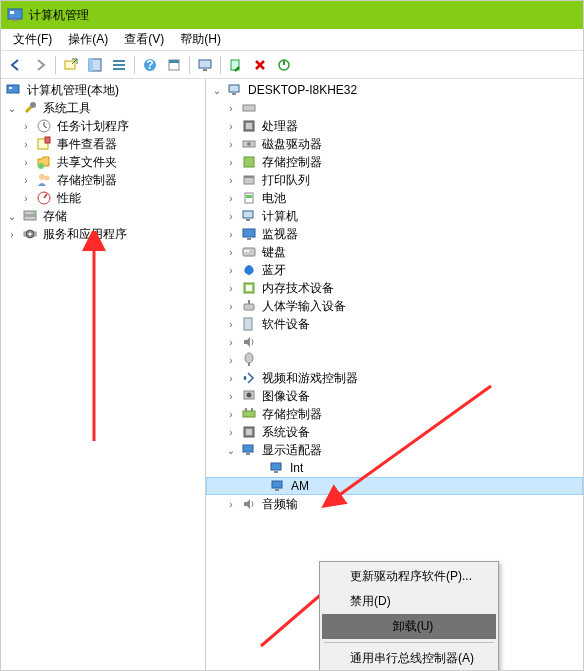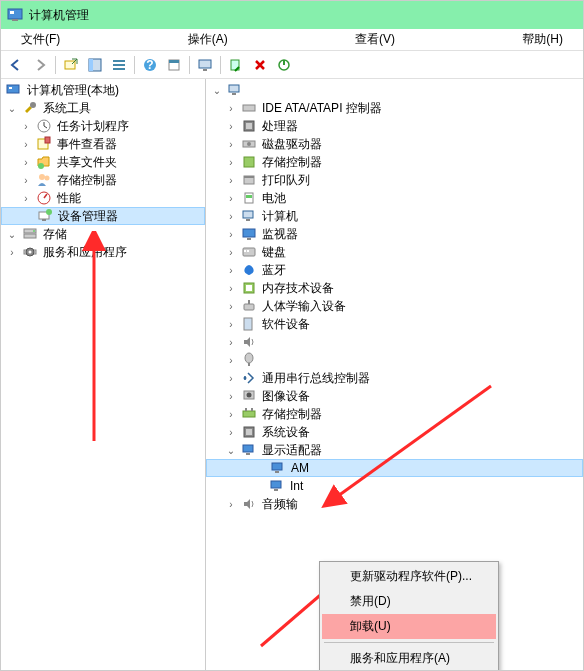--- a/index.html
+++ b/index.html
@@ -1,36 +1,36 @@
 <!DOCTYPE html>
 <html><head>
 <meta charset="utf-8">
 <style>
 * { margin: 0; padding: 0; box-sizing: border-box; font-family: "Microsoft YaHei", "Segoe UI", sans-serif; font-size: 12px; }
 body { background: #fff; width: 584px; height: 671px; overflow: hidden; border: 1px solid #ccc; position: relative; }
-.title-bar { height: 22px; display: flex; align-items: center; padding: 14px 6px; background: #86efac; }
+.title-bar { height: 22px; display: flex; align-items: center; padding: 14px 6px; background: #84cc16; }
 .title-bar .icon { width: 16px; height: 16px; margin-right: 6px; }
-.menu-bar { height: 22px; display: flex; align-items: center; padding: 0 12px; border-bottom: 1px solid #e0e0e0; justify-content: space-between; }
+.menu-bar { height: 22px; display: flex; align-items: center; padding: 0 4px; border-bottom: 1px solid #e0e0e0; }
 .menu-bar .item { padding: 2px 8px; cursor: default; }
 .toolbar { height: 28px; display: flex; align-items: center; padding: 2px 4px; border-bottom: 1px solid #e0e0e0; gap: 2px; }
 .toolbar .btn { width: 22px; height: 22px; display: flex; align-items: center; justify-content: center; cursor: default; }
 .toolbar .sep { width: 1px; height: 18px; background: #ccc; margin: 0 2px; }
 .content { display: flex; height: calc(100% - 72px); }
 .left-pane { width: 205px; border-right: 1px solid #ccc; overflow: auto; padding: 2px 0; }
 .right-pane { flex: 1; overflow: auto; padding: 2px 0; position: relative; }
 .tree-node { display: flex; align-items: center; height: 18px; padding: 1px 0; cursor: default; white-space: nowrap; }
 .tree-node.selected { background: #cce8ff; border: 1px solid #99d1ff; }
 .expander { width: 14px; height: 14px; display: flex; align-items: center; justify-content: center; color: #666; font-size: 10px; cursor: default; }
 .expander.empty { visibility: hidden; }
 .node-icon { width: 16px; height: 16px; margin: 0 3px; display: flex; align-items: center; justify-content: center; }
 .node-label { padding: 0 2px; }
 .indent { display: inline-block; }
 .context-menu { position: absolute; background: #f0f0f0; border: 1px solid #a0a0a0; box-shadow: 2px 2px 4px rgba(0,0,0,0.25); padding: 2px; z-index: 100; min-width: 180px; }
 .context-menu .mitem { padding: 4px 20px 4px 28px; cursor: default; }
-.context-menu .mitem.highlighted { background: #fca5a5; }
+.context-menu .mitem.highlighted { background: #737373; text-align: center; }
 .context-menu .msep { height: 1px; background: #c0c0c0; margin: 3px 2px; }
 
 .arrow { position: absolute; z-index: 50; pointer-events: none; }
 
 svg { display: block; }
 </style>
 </head>
 <body>
 
 <div class="title-bar">
@@ -196,32 +196,20 @@
       <span class="indent" style="width:18px"></span>
       <span class="expander">›</span>
       <span class="node-icon">
           <svg width="16" height="16">
             <circle cx="8" cy="8" r="6" fill="#fff" stroke="#c33"></circle>
             <path d="M8 8 L11 4" stroke="#c33" stroke-width="1.5"></path>
           </svg>
         </span>
       <span class="node-label">性能</span>
     </div>
-    <div class="tree-node selected">
-      <span class="indent" style="width:18px"></span>
-      <span class="expander empty">›</span>
-      <span class="node-icon">
-          <svg width="16" height="16">
-            <rect x="2" y="4" width="10" height="7" fill="#fff" stroke="#888"></rect>
-            <rect x="5" y="11" width="4" height="2" fill="#888"></rect>
-            <circle cx="12" cy="4" r="3" fill="#6bd06b"></circle>
-          </svg>
-        </span>
-      <span class="node-label">设备管理器</span>
-    </div>
     <div class="tree-node">
       <span class="indent" style="width:4px"></span>
       <span class="expander">⌄</span>
       <span class="node-icon">
           <svg width="16" height="16">
             <rect x="2" y="3" width="12" height="4" fill="#ccc" stroke="#888"></rect>
             <rect x="2" y="8" width="12" height="4" fill="#ccc" stroke="#888"></rect>
             <circle cx="12" cy="5" r="1" fill="#6bd06b"></circle>
           </svg>
         </span>
@@ -244,31 +232,31 @@
   <div class="right-pane">
     <div class="tree-node">
       <span class="indent" style="width:4px"></span>
       <span class="expander">⌄</span>
       <span class="node-icon">
           <svg width="16" height="16">
             <rect x="2" y="3" width="10" height="7" fill="#cde" stroke="#369"></rect>
             <rect x="5" y="11" width="4" height="2" fill="#888"></rect>
           </svg>
         </span>
+      <span class="node-label">DESKTOP-I8KHE32</span>
     </div>
     <div id="right-items">
         <div class="tree-node">
           <span class="indent" style="width:18px"></span>
           <span class="expander">›</span>
           <span class="node-icon">
             <svg width="16" height="16">
               <rect x="2" y="5" width="12" height="6" fill="#ccc" stroke="#888"></rect>
             </svg>
           </span>
-          <span class="node-label">IDE ATA/ATAPI 控制器</span>
         </div>
         <div class="tree-node">
           <span class="indent" style="width:18px"></span>
           <span class="expander">›</span>
           <span class="node-icon">
             <svg width="16" height="16">
               <rect x="3" y="3" width="10" height="10" fill="#888" stroke="#555"></rect>
               <rect x="5" y="5" width="6" height="6" fill="#ccc"></rect>
             </svg>
           </span>
@@ -415,21 +403,21 @@
         </div>
         <div class="tree-node">
           <span class="indent" style="width:18px"></span>
           <span class="expander">›</span>
           <span class="node-icon">
             <svg width="16" height="16">
               <path d="M7 3 L12 8 L7 13 M4 6 L4 10" stroke="#369" fill="none" stroke-width="1.5"></path>
               <circle cx="4" cy="8" r="1.5" fill="#369"></circle>
             </svg>
           </span>
-          <span class="node-label">通用串行总线控制器</span>
+          <span class="node-label">视频和游戏控制器</span>
         </div>
         <div class="tree-node">
           <span class="indent" style="width:18px"></span>
           <span class="expander">›</span>
           <span class="node-icon">
             <svg width="16" height="16">
               <rect x="3" y="3" width="10" height="8" fill="#ccc" stroke="#888"></rect>
               <circle cx="8" cy="7" r="2.5" fill="#555"></circle>
             </svg>
           </span>
@@ -464,60 +452,60 @@
           <span class="node-icon">
             <svg width="16" height="16">
               <rect x="2" y="3" width="10" height="7" fill="#4a90d9" stroke="#2c5aa0"></rect>
               <rect x="5" y="11" width="4" height="2" fill="#888"></rect>
             </svg>
           </span>
           <span class="node-label">显示适配器</span>
         </div>
       </div>
 
+    <div class="tree-node">
+      <span class="indent" style="width:46px"></span>
+      <span class="expander empty">›</span>
+      <span class="node-icon">
+          <svg width="16" height="16">
+            <rect x="2" y="3" width="10" height="7" fill="#4a90d9" stroke="#2c5aa0"></rect>
+            <rect x="5" y="11" width="4" height="2" fill="#888"></rect>
+          </svg>
+        </span>
+      <span class="node-label">Int</span>
+    </div>
     <div class="tree-node selected" style="margin-left:0">
       <span class="indent" style="width:46px"></span>
       <span class="expander empty">›</span>
       <span class="node-icon">
           <svg width="16" height="16">
             <rect x="2" y="3" width="10" height="7" fill="#4a90d9" stroke="#2c5aa0"></rect>
             <rect x="5" y="11" width="4" height="2" fill="#888"></rect>
           </svg>
         </span>
       <span class="node-label">AM</span>
-    </div>
-    <div class="tree-node">
-      <span class="indent" style="width:46px"></span>
-      <span class="expander empty">›</span>
-      <span class="node-icon">
-          <svg width="16" height="16">
-            <rect x="2" y="3" width="10" height="7" fill="#4a90d9" stroke="#2c5aa0"></rect>
-            <rect x="5" y="11" width="4" height="2" fill="#888"></rect>
-          </svg>
-        </span>
-      <span class="node-label">Int</span>
     </div>
     <div class="tree-node">
       <span class="indent" style="width:18px"></span>
       <span class="expander">›</span>
       <span class="node-icon">
           <svg width="16" height="16">
             <path d="M3 6 L6 6 L9 3 L9 13 L6 10 L3 10z" fill="#888"></path>
             <path d="M11 5 Q13 8 11 11" stroke="#888" fill="none"></path>
           </svg>
         </span>
       <span class="node-label">音频输</span>
     </div>
 
     <div class="context-menu" style="left:113px; top:436px;margin-top:46px;">
       <div class="mitem">更新驱动程序软件(P)...</div>
       <div class="mitem">禁用(D)</div>
       <div class="mitem highlighted">卸载(U)</div>
       <div class="msep"></div>
-      <div class="mitem">服务和应用程序(A)</div>
+      <div class="mitem">通用串行总线控制器(A)</div>
       <div class="msep"></div>
     </div>
   </div>
 </div>
 
 <svg class="arrow" style="left:78px; top:230px;" width="30" height="220">
   <defs>
       <marker id="ah1" markerWidth="8" markerHeight="8" refX="4" refY="4" orient="auto">
         <path d="M0 0 L8 4 L0 8 z" fill="#ff2a2a"></path>
       </marker>

